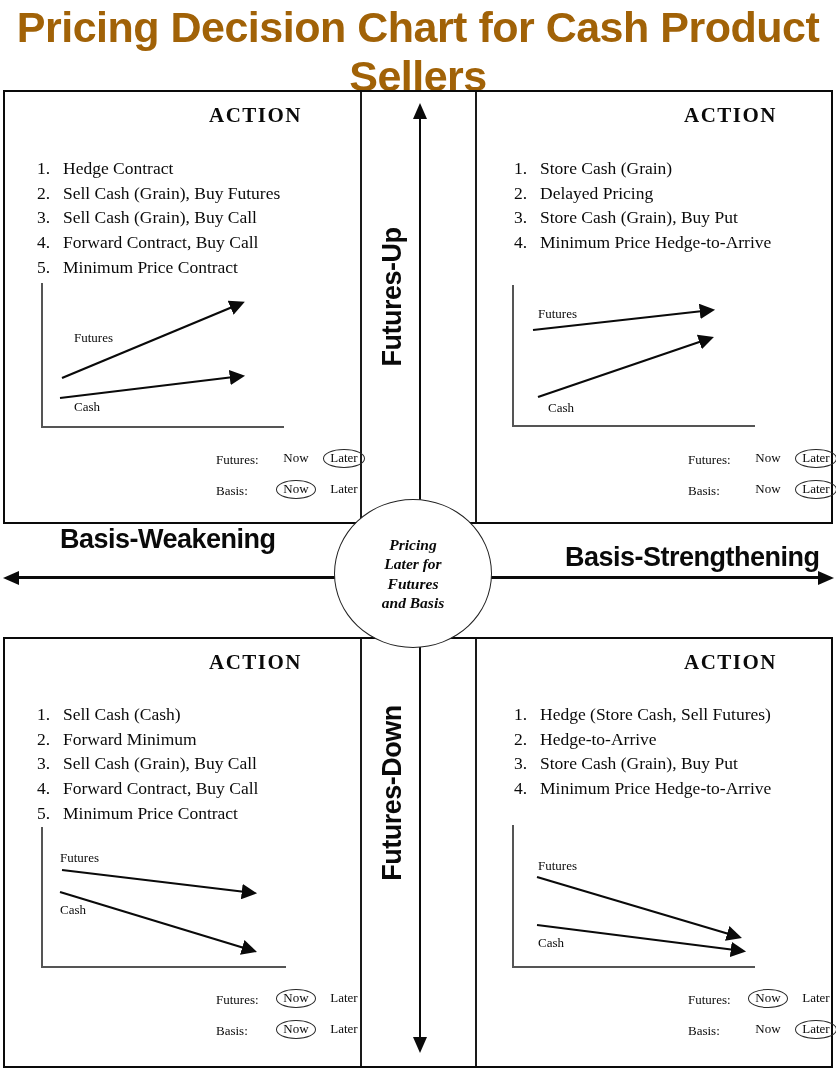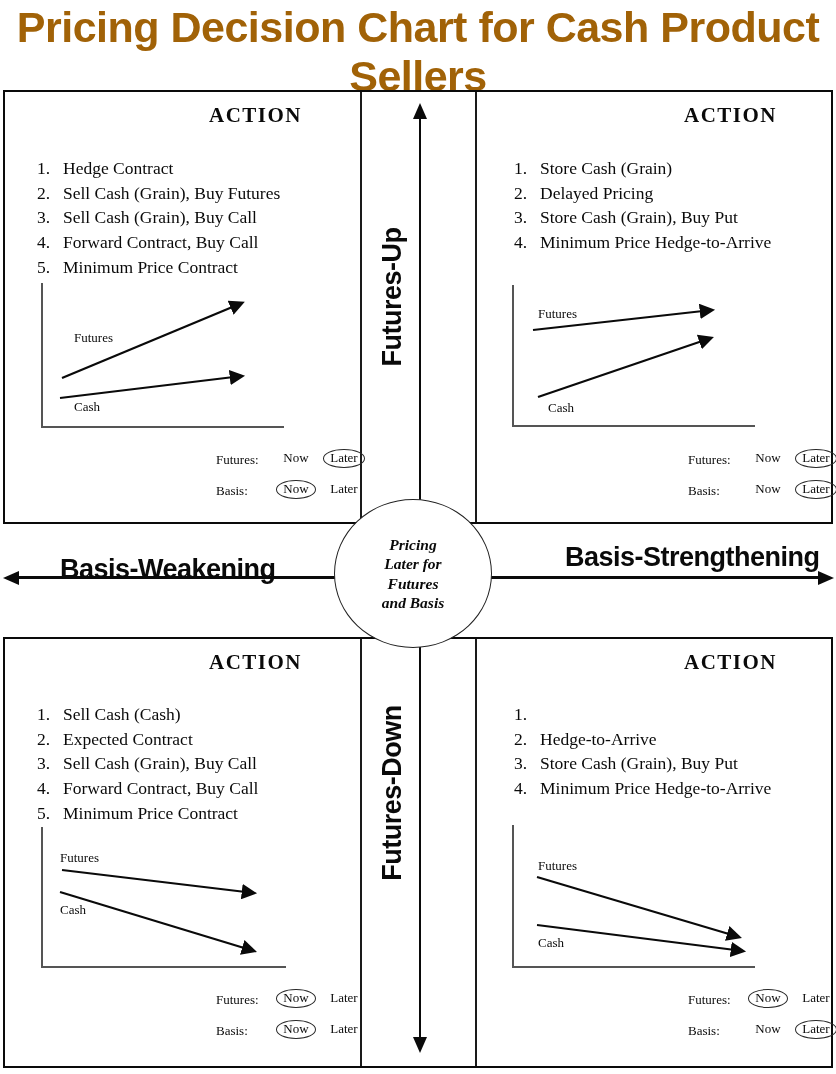--- a/index.html
+++ b/index.html
@@ -72,21 +72,21 @@
 <div class="abs vshaft" style="left:418.5px;top:117px;height:392px;"></div>
 <div class="abs axis-label rot" style="left:392px;top:297px;">Futures-Up</div>
 
 <div class="abs vshaft" style="left:418.5px;top:640px;height:398px;"></div>
 <div class="abs tri tri-down" style="left:413px;top:1037px;"></div>
 <div class="abs axis-label rot" style="left:392px;top:793px;">Futures-Down</div>
 
 <div class="abs tri tri-left" style="left:3px;top:570.5px;"></div>
 <div class="abs hshaft" style="left:15px;top:576px;width:806px;"></div>
 <div class="abs tri tri-right" style="left:818px;top:570.5px;"></div>
-<div class="abs axis-label" style="left:60px;top:554px;width:210px;">Basis-Weakening</div>
+<div class="abs axis-label" style="left:60px;top:524px;width:210px;">Basis-Weakening</div>
 <div class="abs axis-label" style="left:565px;top:536px;width:210px;margin-top:6px;">Basis-Strengthening</div>
 
 <div class="abs center-circle">
   <div>Pricing</div>
   <div>Later for</div>
   <div>Futures</div>
   <div>and Basis</div>
 </div>
 
 <div class="abs action-heading" style="left:58px;top:103px;">ACTION</div>
@@ -182,21 +182,21 @@
 </div>
 
 <div class="abs action-heading" style="left:58px;top:650px;">ACTION</div>
 <div class="abs action-list" style="left:37px;top:702px;">
   <div class="action-item">
       <span class="item-num">1.</span>
       <span>Sell Cash (Cash)</span>
     </div>
   <div class="action-item">
       <span class="item-num">2.</span>
-      <span>Expected Contract</span>
+      <span>Forward Minimum</span>
     </div>
   <div class="action-item">
       <span class="item-num">3.</span>
       <span>Sell Cash (Grain), Buy Call</span>
     </div>
   <div class="action-item">
       <span class="item-num">4.</span>
       <span>Forward Contract, Buy Call</span>
     </div>
   <div class="action-item">
@@ -226,20 +226,21 @@
     <span class="ind-label">Basis:</span>
     <span class="opt"><span class="w circled">Now</span></span>
     <span class="opt"><span class="w">Later</span></span>
   </div>
 </div>
 
 <div class="abs action-heading" style="left:533px;top:650px;">ACTION</div>
 <div class="abs action-list" style="left:514px;top:702px;">
   <div class="action-item">
       <span class="item-num">1.</span>
+      <span>Hedge (Store Cash, Sell Futures)</span>
     </div>
   <div class="action-item">
       <span class="item-num">2.</span>
       <span>Hedge-to-Arrive</span>
     </div>
   <div class="action-item">
       <span class="item-num">3.</span>
       <span>Store Cash (Grain), Buy Put</span>
     </div>
   <div class="action-item">

